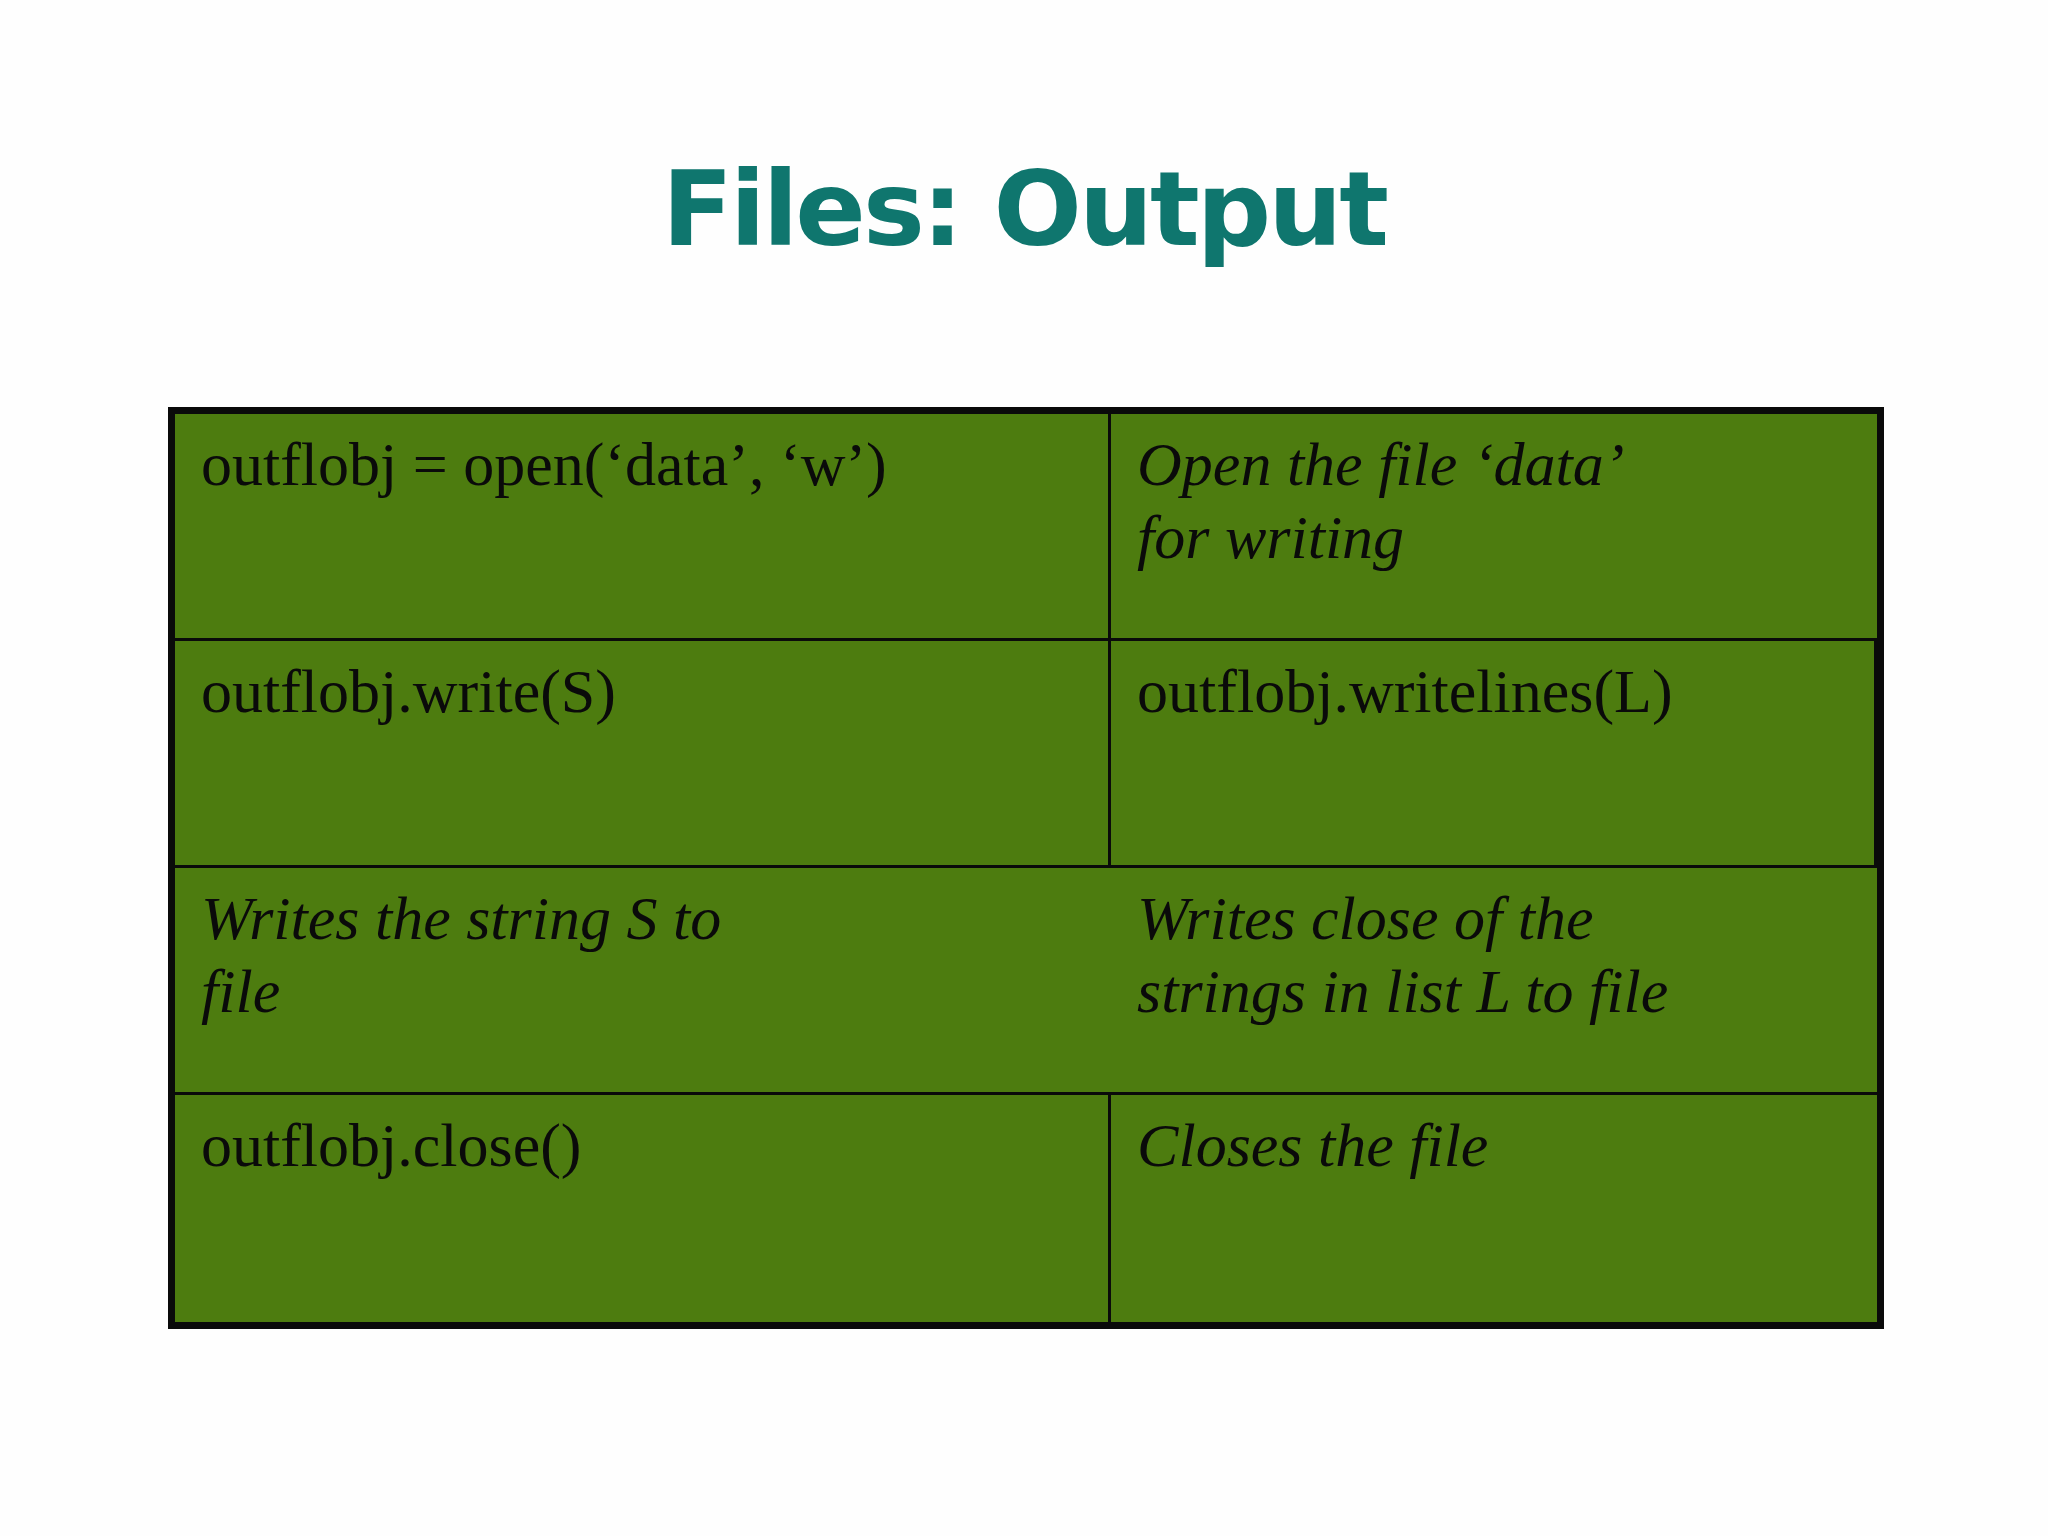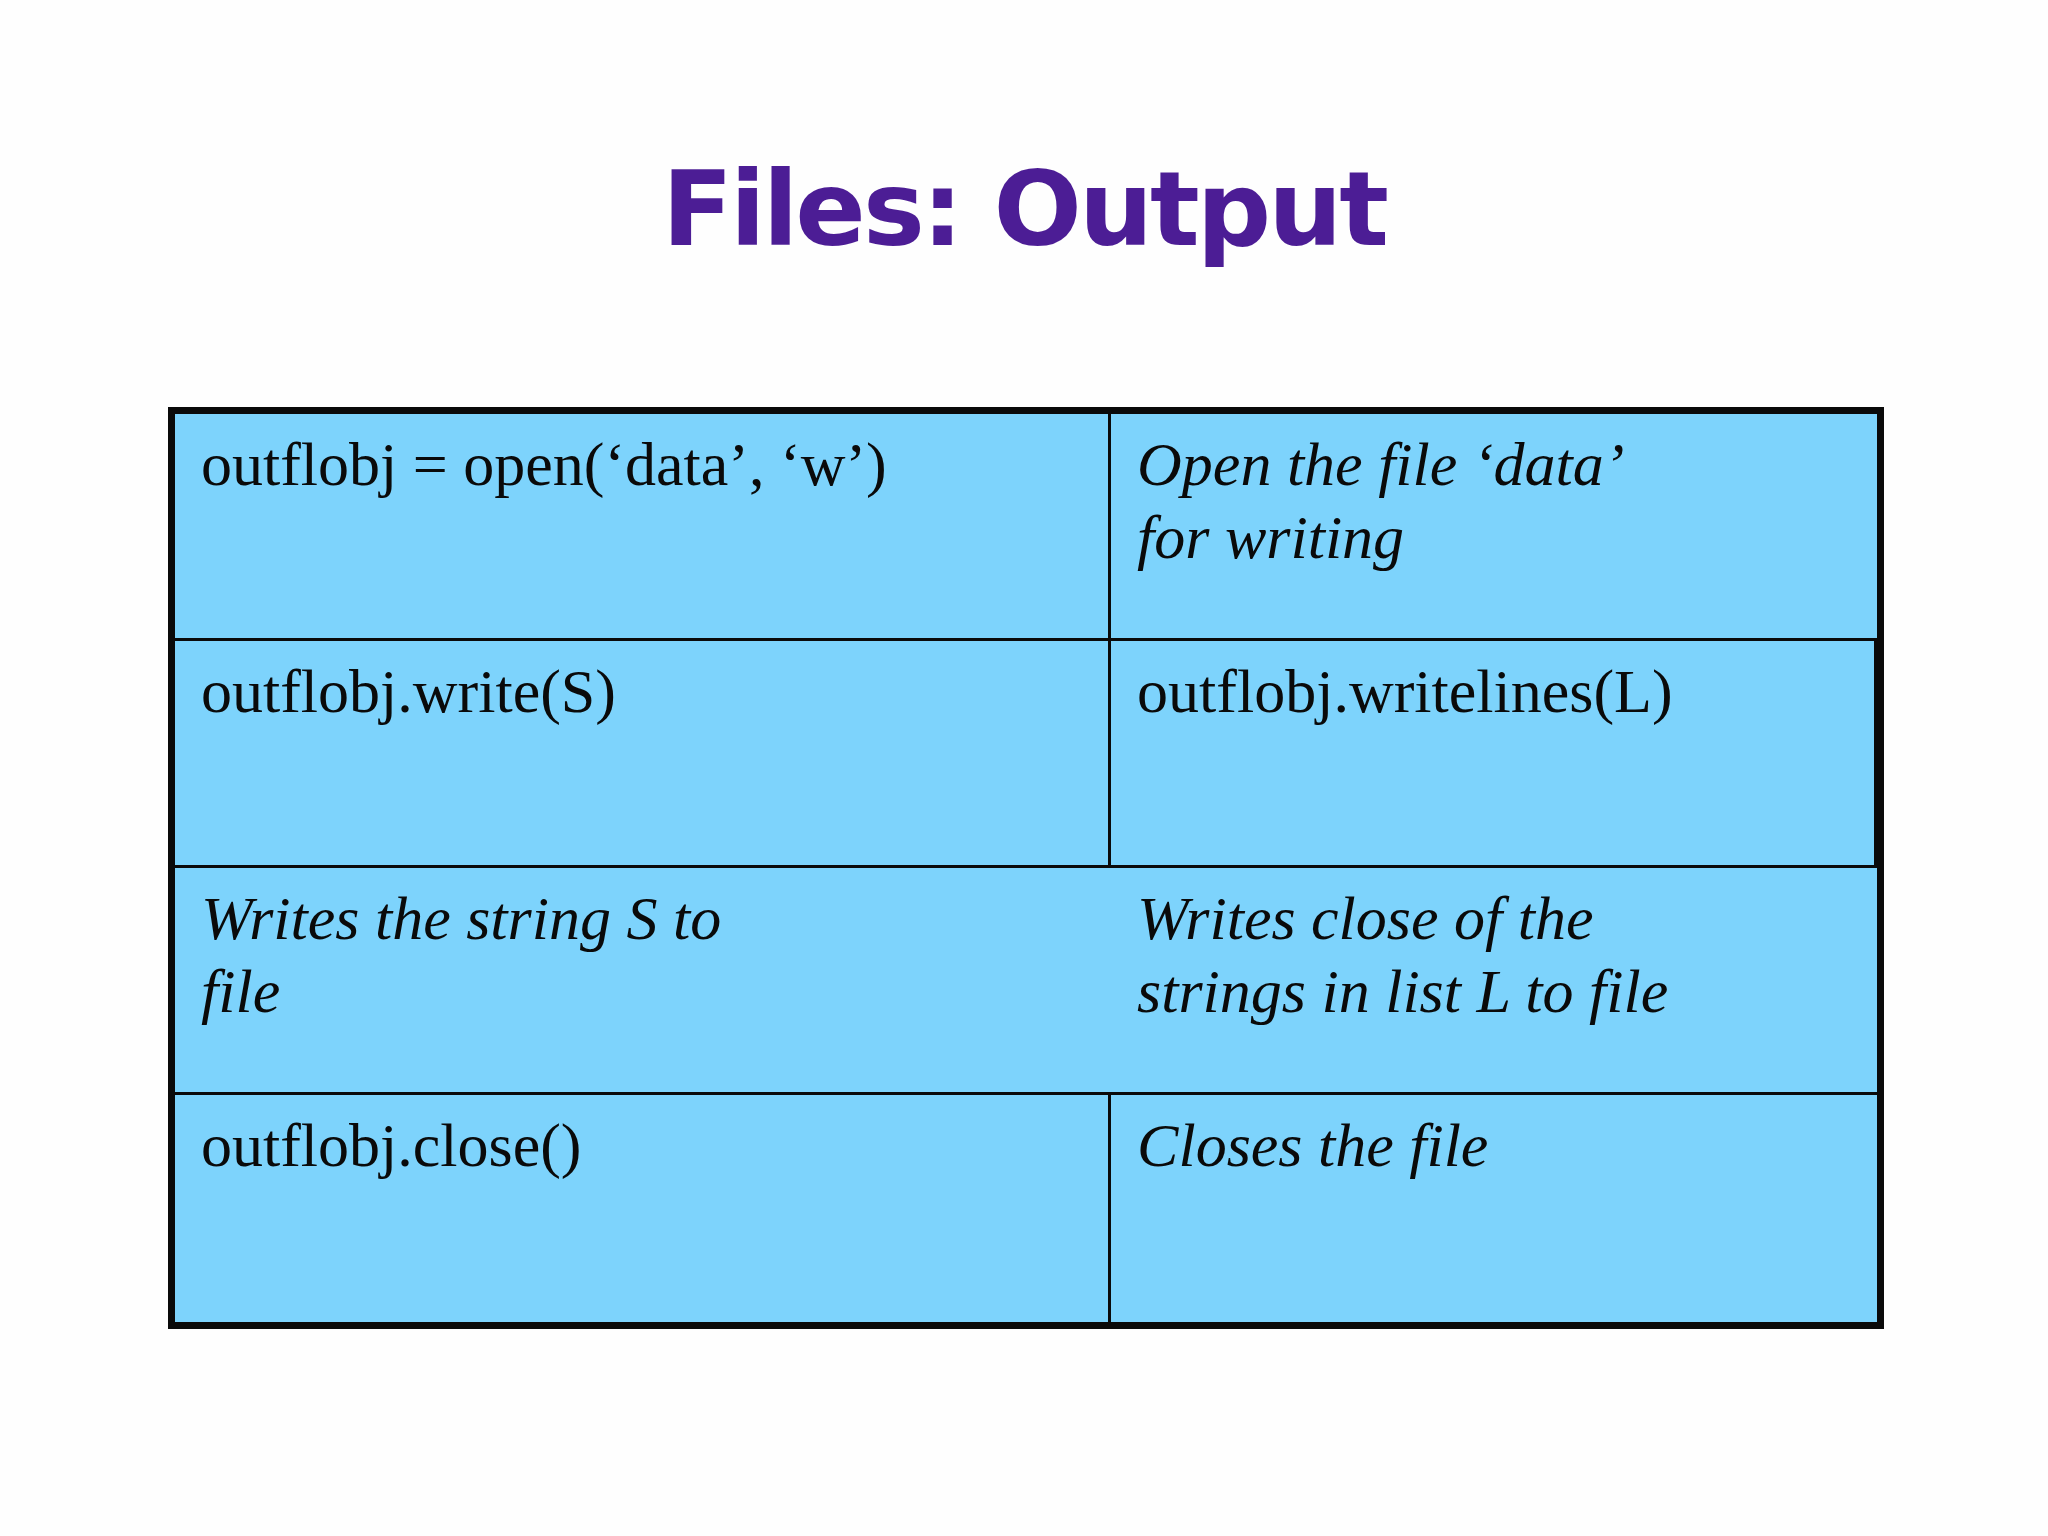--- a/index.html
+++ b/index.html
@@ -17,35 +17,35 @@
   .slide-title {
     position: absolute;
     top: 148px;
     left: 0;
     width: 2048px;
     text-align: center;
     font-family: "DejaVu Sans", sans-serif;
     font-weight: bold;
     font-size: 104px;
     letter-spacing: -3px;
-    color: #4c1d95;
+    color: #0f766e;
     white-space: nowrap;
   }
   .ops-table {
     position: absolute;
     left: 168px;
     top: 407px;
     width: 1716px;
     height: 922px;
     box-sizing: border-box;
     border: 7px solid #0a0a0a;
     display: grid;
     grid-template-columns: 55% 45%;
     grid-template-rows: repeat(4, 1fr);
-    background: #7dd3fc;
+    background: #4d7c0f;
   }
   .cell {
     box-sizing: border-box;
     padding: 14px 18px 0 26px;
     font-size: 62px;
     line-height: 1.18;
     color: #0a0a0a;
     overflow: hidden;
     white-space: nowrap;
   }

